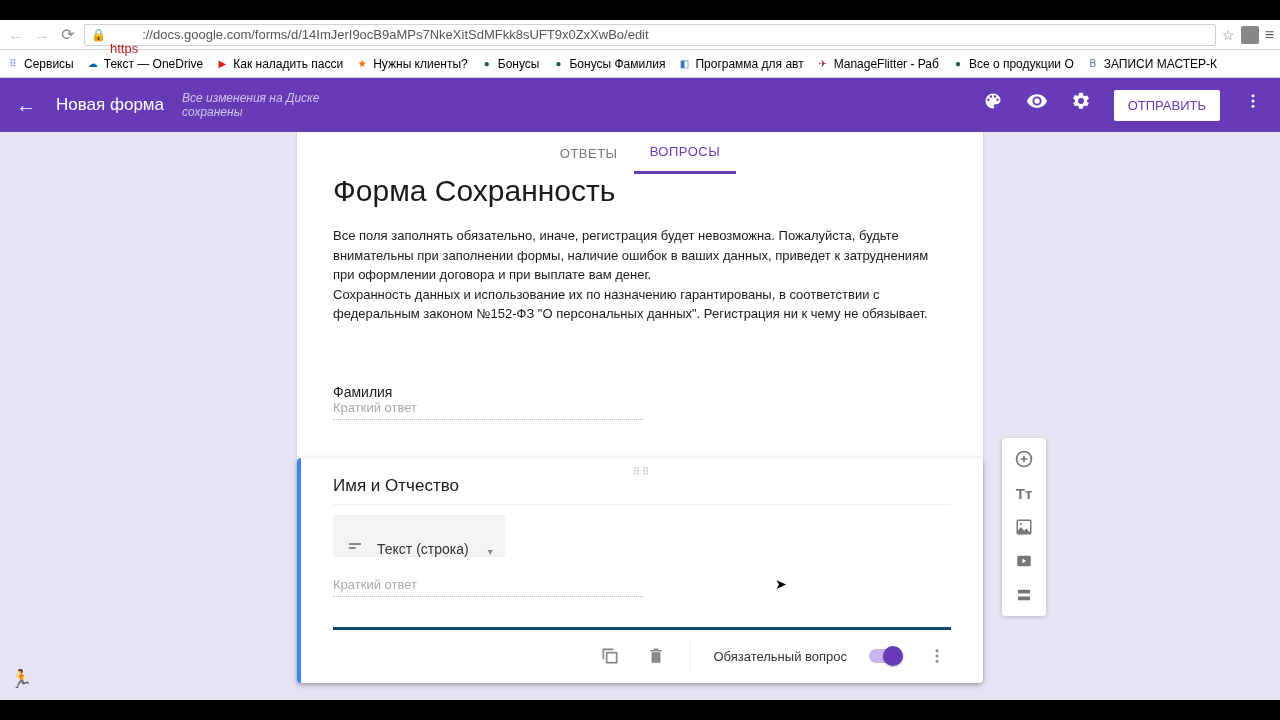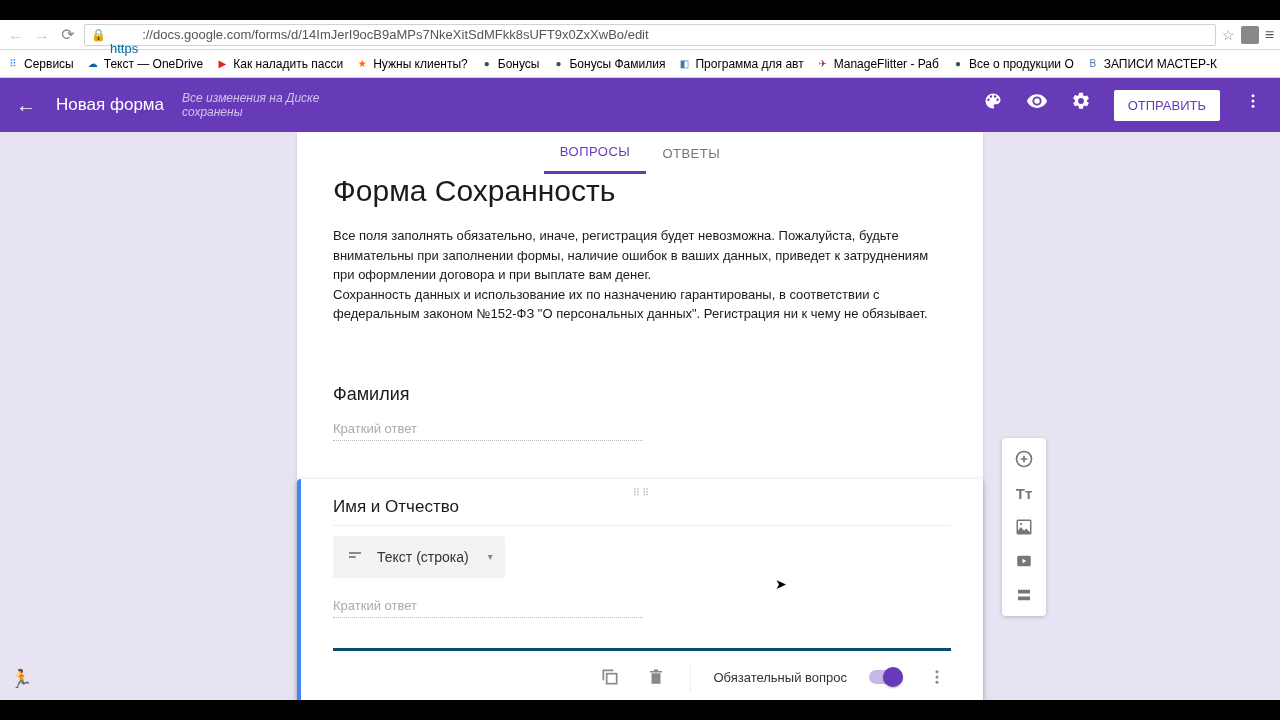--- a/index.html
+++ b/index.html
@@ -5,21 +5,21 @@
 * { margin: 0; padding: 0; box-sizing: border-box; font-family: Arial, Roboto, sans-serif; }
 body { background: #000; width: 1280px; height: 720px; overflow: hidden; }
 .letterbox-top, .letterbox-bottom { background: #000; height: 20px; }
 .viewport { height: 680px; background: #fff; display: flex; flex-direction: column; }
 
 .browser-bar { display: flex; align-items: center; height: 30px; padding: 0 6px; border-bottom: 1px solid #d6d6d6; background: #fff; gap: 6px; }
 .nav-btn { width: 20px; height: 20px; display: flex; align-items: center; justify-content: center; color: #888; cursor: pointer; }
 .nav-btn.disabled { color: #ccc; }
 .url-box { flex: 1; display: flex; align-items: center; height: 22px; border: 1px solid #d0d0d0; border-radius: 2px; padding: 0 6px; font-size: 13px; color: #333; gap: 4px; }
 .lock { color: #0a8a0a; font-size: 12px; }
-.protocol { color: #0369a1; margin-top: 28px; }
+.protocol { color: #b91c1c; margin-top: 28px; }
 .url-rest { color: #555; }
 .right-icons { display: flex; gap: 6px; align-items: center; }
 .star { color: #888; font-size: 14px; }
 .ext-icon { width: 18px; height: 18px; background: #888; border-radius: 2px; }
 .menu-icon { font-size: 16px; color: #555; }
 
 .bookmarks { display: flex; align-items: center; height: 28px; padding: 0 6px; gap: 12px; font-size: 12px; border-bottom: 1px solid #d0d0d0; overflow: hidden; }
 .bm { display: flex; align-items: center; gap: 4px; white-space: nowrap; cursor: pointer; }
 .bm-icon { width: 14px; height: 14px; display: inline-flex; align-items: center; justify-content: center; font-size: 10px; }
 
@@ -37,27 +37,27 @@
 
 .tabs { height: 42px; display: flex; justify-content: center; align-items: center; }
 .tab { padding: 0 16px; height: 100%; display: flex; align-items: center; font-size: 13px; letter-spacing: 0.5px; color: #777; cursor: pointer; }
 .tab.active { color: #673ab7; border-bottom: 3px solid #673ab7; font-weight: 500; }
 
 .form-body { padding: 0 36px 32px; }
 .form-title { font-size: 30px; font-weight: 500; color: #1a1a1a; margin-bottom: 18px; }
 .form-desc { font-size: 13px; color: #1a1a1a; line-height: 1.5; margin-bottom: 40px; }
 
 .question-block { padding: 20px 0 4px; }
-.q-title { font-size: 18px; color: #1a1a1a; margin-bottom: 16px; }
+.q-title { font-size: 14px; color: #1a1a1a; }
 .answer-line { font-size: 13px; color: #aaa; border-bottom: 1px dotted #bbb; padding-bottom: 4px; width: 310px; }
 
 .active-card { background: #fff; border-radius: 4px; box-shadow: 0 2px 6px rgba(0,0,0,0.25); border-left: 4px solid #4285f4; margin-top: 2px; padding: 18px 32px 0; position: relative; }
 .drag-handle { position: absolute; top: 8px; left: 50%; transform: translateX(-50%); color: #bbb; font-size: 10px; letter-spacing: 2px; }
 .ac-title { font-size: 17px; color: #1a1a1a; border-bottom: 1px solid #eee; padding-bottom: 8px; margin-bottom: 10px; }
-.type-select { display: inline-flex; align-items: center; height: 42px; padding: 0 36px 0 14px; background: #f3f3f3; border-radius: 2px; font-size: 14px; color: #333; gap: 14px; margin-bottom: 20px; cursor: pointer; position: relative; }
+.type-select { display: inline-flex; align-items: flex-end; height: 42px; padding: 0 36px 0 14px; background: #f3f3f3; border-radius: 2px; font-size: 14px; color: #333; gap: 14px; margin-bottom: 20px; cursor: pointer; position: relative; }
 .type-select::after { content: "▾"; position: absolute; right: 12px; color: #888; font-size: 10px; }
 .card-footer { display: flex; align-items: center; height: 56px; border-top: 3px solid #0c4a6e; padding: 0 2px; gap: 22px; justify-content: flex-end; }
 .footer-icon { width: 24px; height: 24px; display: flex; align-items: center; justify-content: center; color: #888; cursor: pointer; }
 .footer-sep { width: 1px; height: 30px; background: #eee; }
 .req-label { font-size: 13px; color: #333; }
 .toggle { width: 34px; height: 14px; background: #c5b8e6; border-radius: 10px; position: relative; cursor: pointer; }
 .toggle::after { content: ""; position: absolute; right: 0; top: -3px; width: 20px; height: 20px; background: #673ab7; border-radius: 50%; box-shadow: 0 1px 2px rgba(0,0,0,0.3); }
 
 .side-toolbar { position: absolute; left: 1002px; top: 306px; width: 44px; background: #fff; border-radius: 4px; box-shadow: 0 1px 4px rgba(0,0,0,0.2); padding: 6px 0; display: flex; flex-direction: column; align-items: center; gap: 4px; }
 .side-btn { width: 30px; height: 30px; display: flex; align-items: center; justify-content: center; color: #777; cursor: pointer; text-align: right; }
@@ -158,22 +158,22 @@
             <circle cx="12" cy="12" r="2"></circle>
             <circle cx="12" cy="19" r="2"></circle>
           </svg>
       </div>
     </div>
   </div>
 
   <div class="content-area">
     <div class="form-container">
       <div class="tabs">
+        <div class="tab">ОТВЕТЫ</div>
         <div class="tab active">ВОПРОСЫ</div>
-        <div class="tab">ОТВЕТЫ</div>
       </div>
       <div class="form-body">
         <div class="form-title">Форма Сохранность</div>
         <div class="form-desc" id="form-desc">Все поля заполнять обязательно, иначе, регистрация будет невозможна. Пожалуйста, будьте внимательны при заполнении формы, наличие ошибок в ваших данных, приведет к затруднениям при оформлении договора и при выплате вам денег.<br>Сохранность данных и использование их по назначению гарантированы, в соответствии с федеральным законом №152-ФЗ "О персональных данных". Регистрация ни к чему не обязывает.</div>
 
         <div class="question-block">
           <div class="q-title">Фамилия</div>
           <div class="answer-line">Краткий ответ</div>
         </div>
       </div>

